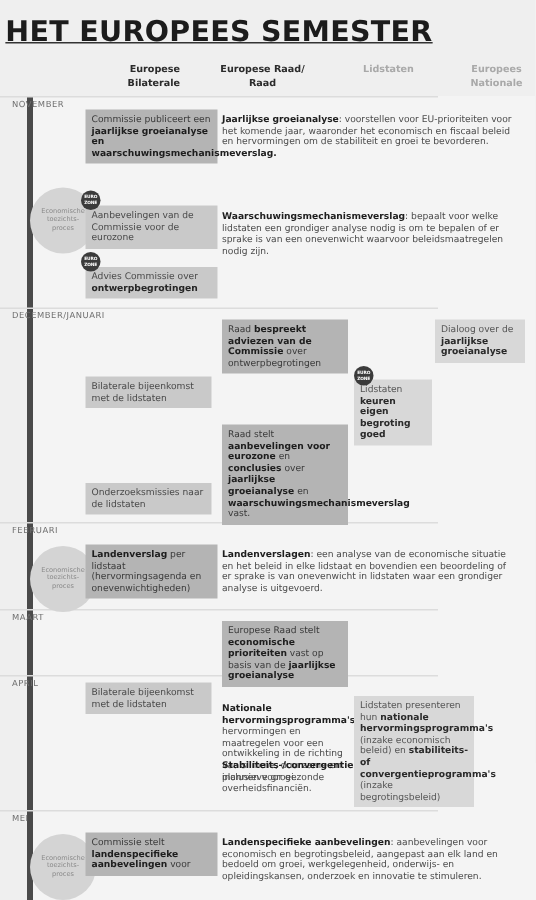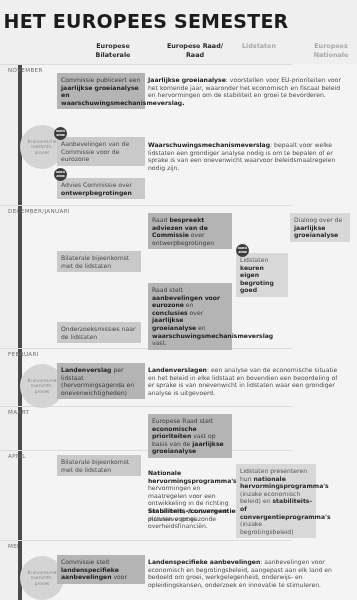--- a/index.html
+++ b/index.html
@@ -3,21 +3,21 @@
 <meta charset="utf-8">
 <style>
   html,body{margin:0;padding:0;}
   body{
     width:357px;height:600px;overflow:hidden;
     background:#efefef;
     font-family:"DejaVu Sans","Liberation Sans",sans-serif;
     color:#333;
     -webkit-font-smoothing:antialiased;
   }
-  .page{position:relative;width:292px;height:600px;background:#efefef;}
+  .page{position:relative;width:292px;height:600px;background:#efefef;text-decoration:underline;}
 
   
   .title{
     text-align:center;
     font-size:19px;
     font-weight:bold;
     letter-spacing:.2px;
     color:#1c1c1c;
     padding-top:10px;
     padding-bottom:2px;
@@ -29,22 +29,22 @@
   }
   .colhead{
     position:absolute;
     text-align:center;
     font-size:6.4px;
     line-height:8.6px;
     font-weight:bold;
   }
   .colhead.dark{color:#2b2b2b;}
   .colhead.light{color:#a9a9a9;}
-  .ch-ec{left:72px;width:82px;}
-  .ch-er{left:152px;width:86px;}
+  .ch-ec{left:38px;width:82px;text-align:right;}
+  .ch-er{left:132px;width:86px;}
   .ch-ls{left:228px;width:62px;}
   .ch-ep{left:300px;width:62px;}
 
   
   .spine{
     position:absolute;
     left:18px;top:64px;
     width:4px;height:536px;
     background:#4a4a4a;
   }

